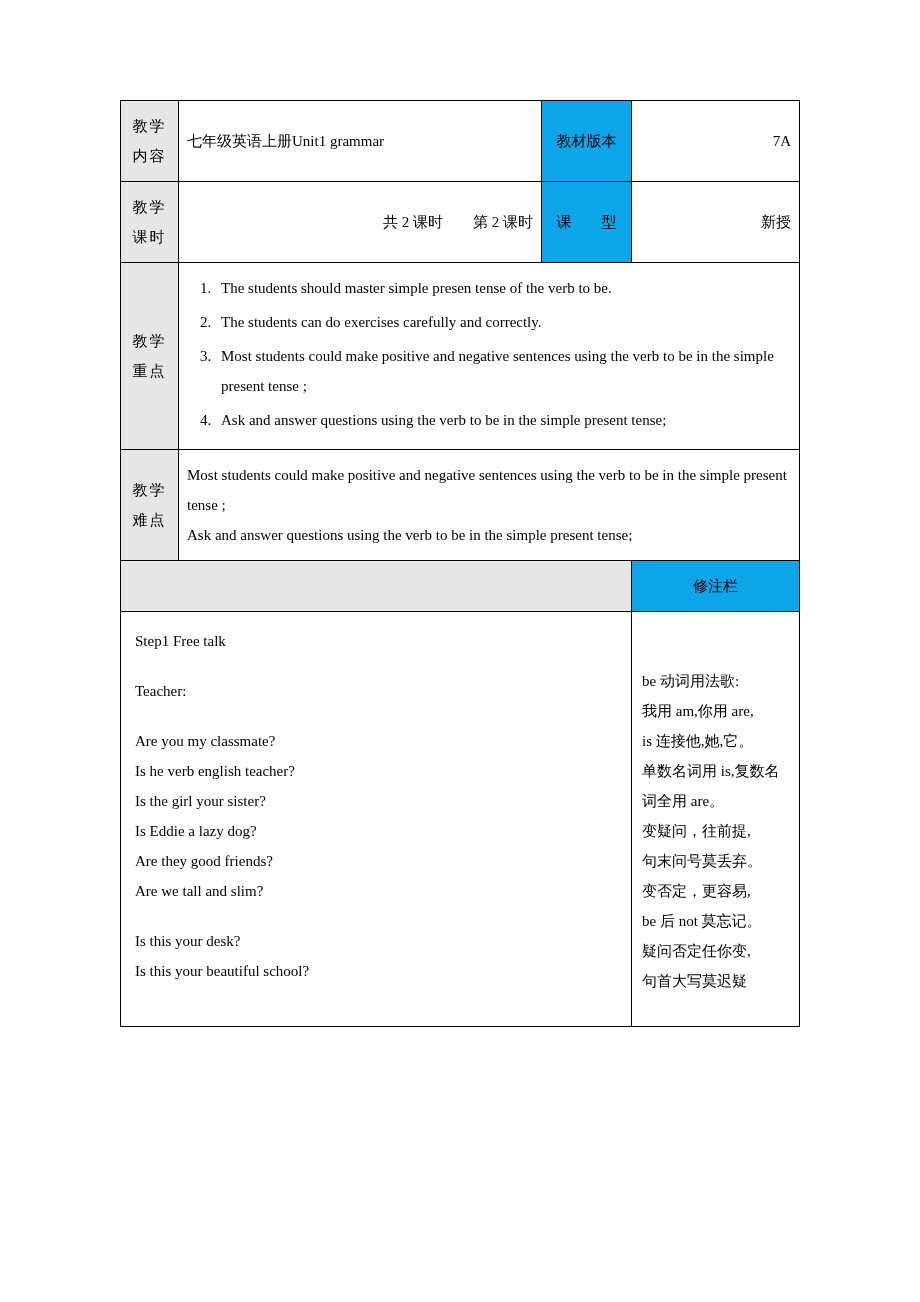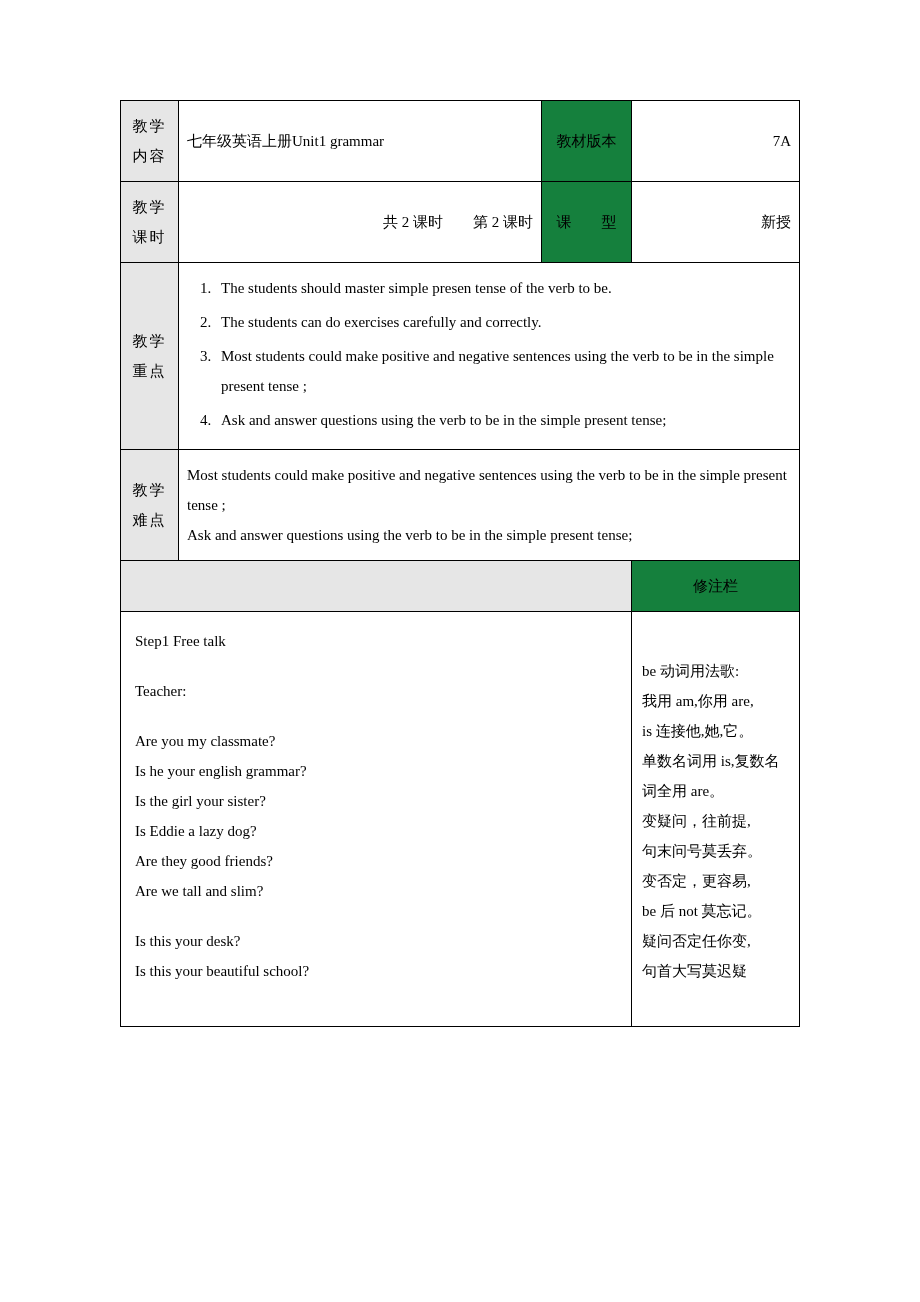--- a/index.html
+++ b/index.html
@@ -22,21 +22,21 @@
     vertical-align: middle;
     line-height: 2.0;
   }
   .label-cell {
     background: #e6e6e6;
     text-align: center;
     width: 58px;
     letter-spacing: 2px;
   }
   .label-cell-wide {
-    background: #15803d;
+    background: #0ea5e9;
     text-align: center;
     width: 90px;
   }
   .val-center {
     text-align: right;
   }
   .list ol {
     margin: 0;
     padding-left: 28px;
   }
@@ -46,21 +46,21 @@
     font-family: Liberation Serif, serif;
   }
   .content-wrap td {
     vertical-align: top;
   }
   .proc-cell {
     padding: 14px 14px 40px 14px !important;
     line-height: 2.4;
   }
   .notes-cell {
-    padding: 14px 10px !important;
+    padding: 24px 10px !important;
     line-height: 2.4;
     width: 168px;
   }
   .proc-block { margin-bottom: 20px; }
 </style>
 </head>
 <body>
 
 <table class="doc-table">
   <colgroup>
@@ -109,21 +109,21 @@
   <tr>
     <td colspan="3" class="label-cell" style="background:#e6e6e6;"></td>
     <td class="label-cell-wide" style="text-align:center;">修注栏</td>
   </tr>
 
   <tr class="content-wrap">
     <td colspan="3" class="proc-cell">
       <div class="proc-block">Step1 Free talk</div>
       <div class="proc-block">Teacher:</div>
       <div>Are you my classmate?</div>
-      <div>Is he your english grammar?</div>
+      <div>Is he verb english teacher?</div>
       <div>Is the girl your sister?</div>
       <div>Is Eddie a lazy dog?</div>
       <div>Are they good friends?</div>
       <div class="proc-block">Are we tall and slim?</div>
       <div>Is this your desk?</div>
       <div>Is this your beautiful school?</div>
     </td>
     <td class="notes-cell">
       <div>&nbsp;</div>
       <div>be 动词用法歌:</div>

